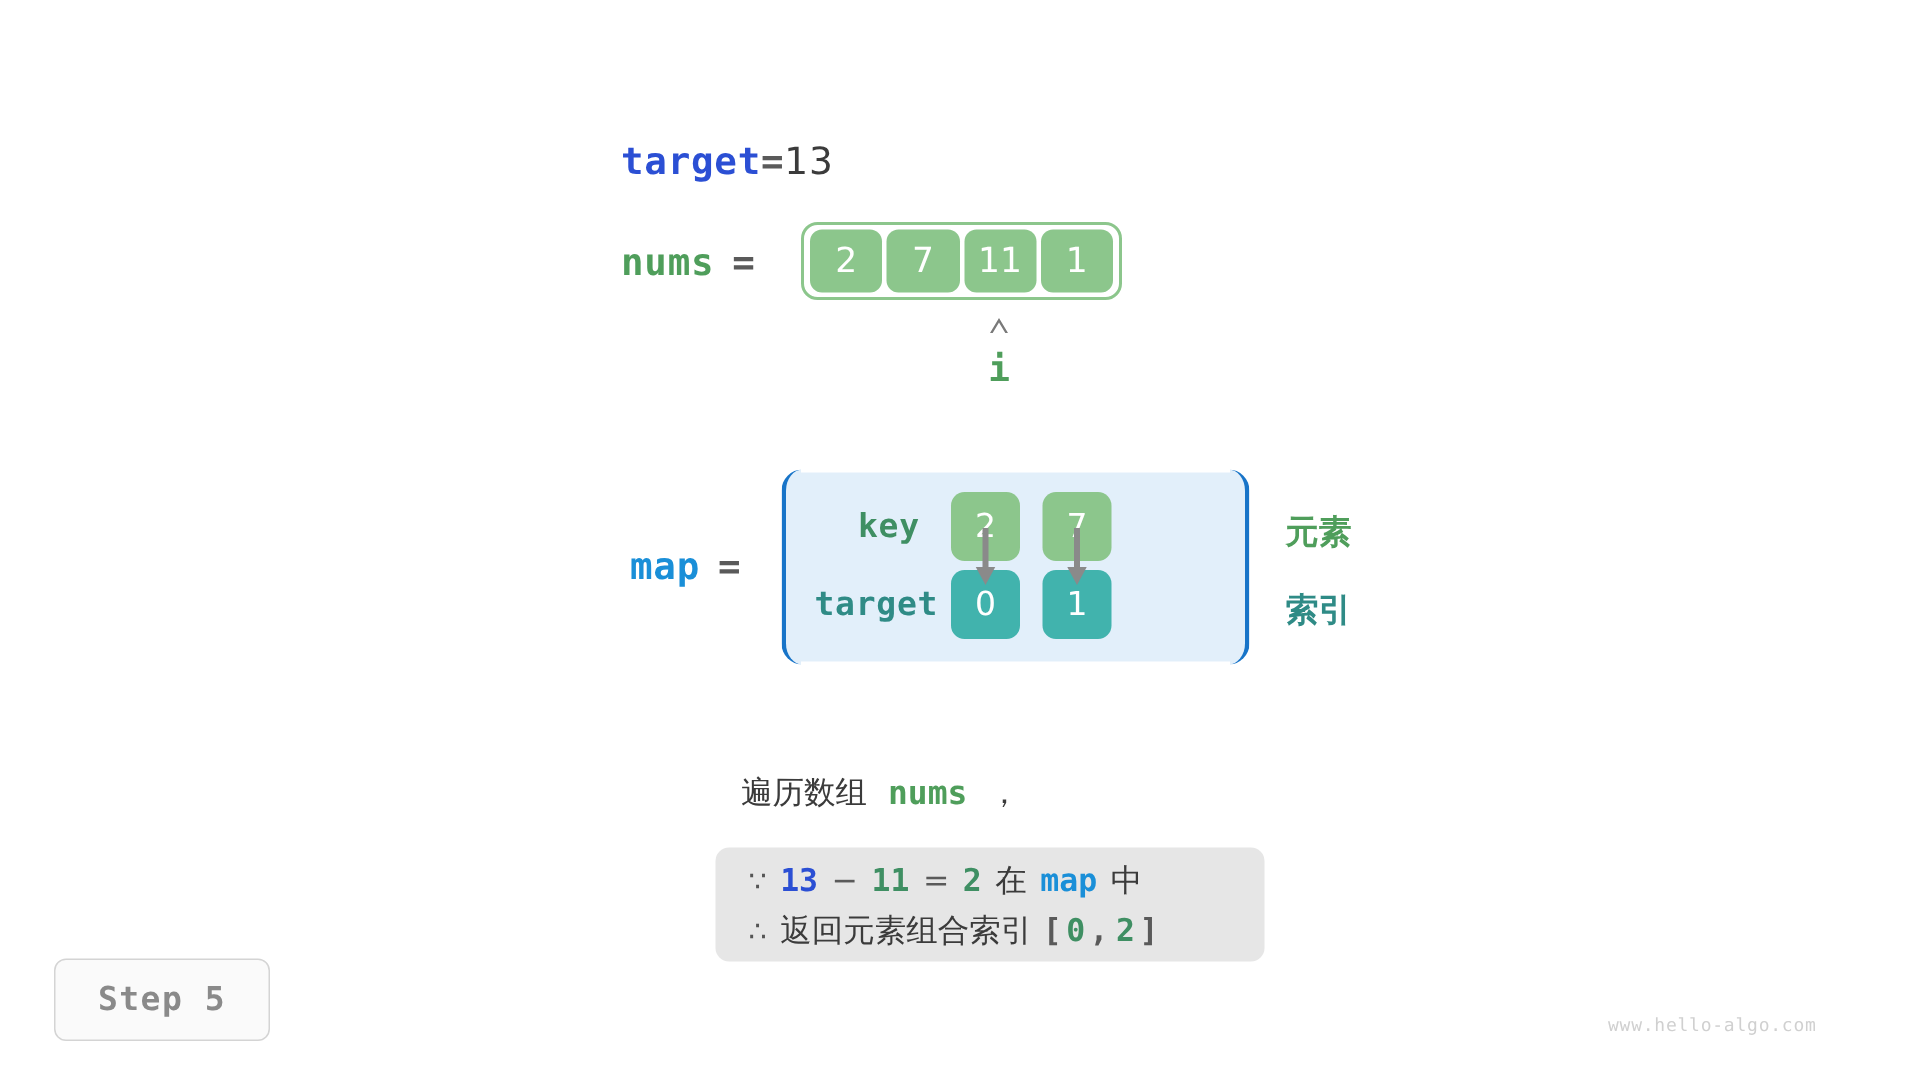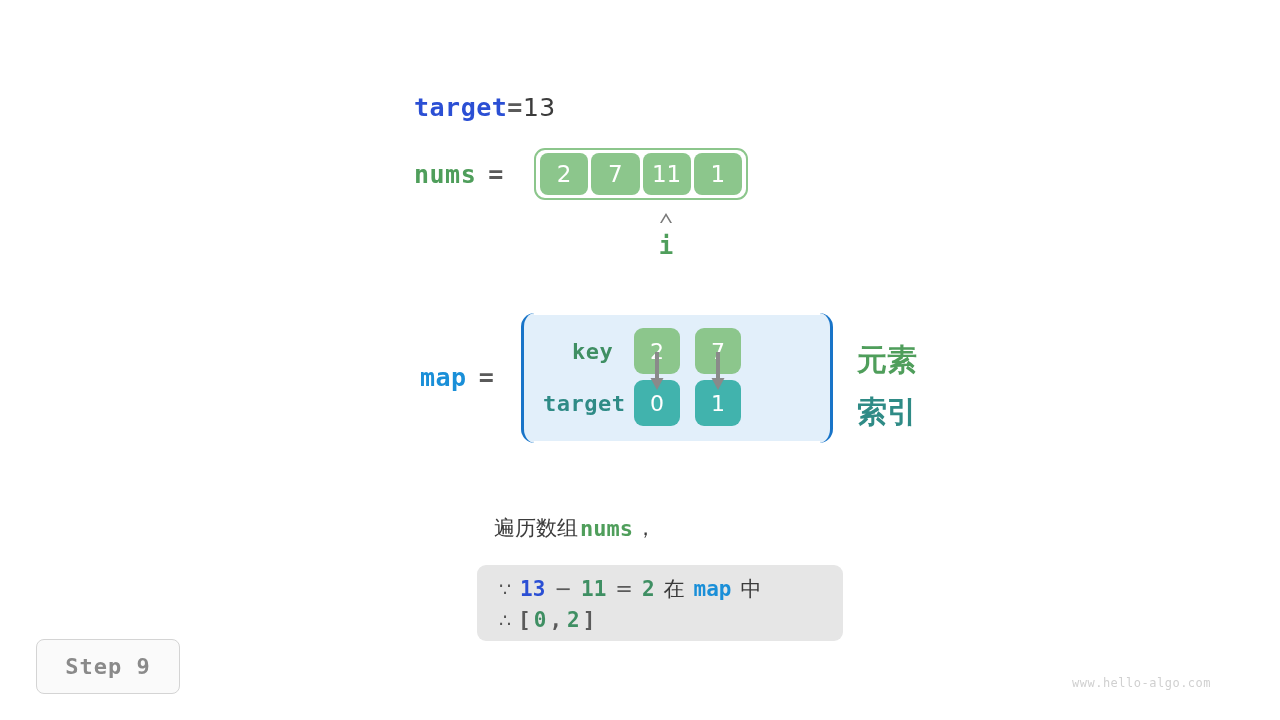--- a/index.html
+++ b/index.html
@@ -121,30 +121,30 @@
   .map-arrow {
     position: absolute;
     top: 352px; width: 20px; height: 40px;
     pointer-events: none;
   }
   .arrow-0 { left: 647px; }
   .arrow-1 { left: 708px; }
 
   .map-sidelabel {
     position: absolute;
-    font-size: 30px; font-weight: bold;
+    font-size: 22px; font-weight: bold;
     font-family: Liberation Sans, sans-serif;
   }
   #side-element { left: 857px; top: 340px; color: #4f9e5b; }
   #side-index   { left: 857px; top: 392px; color: #2f8b86; }
 
   
   #desc-line {
     left: 494px; top: 514px;
-    display: flex; align-items: center; gap: 2px;
+    display: flex; align-items: flex-end; gap: 14px;
     font-size: 21px;
     color: #3b3b3b;
     font-family: "DejaVu Sans", "Liberation Sans", sans-serif;
   }
   #desc-line .code {
     font-family: "DejaVu Sans Mono", "Liberation Mono", monospace;
     font-weight: bold;
     color: #4f9e5b;
     font-size: 22px;
   }
@@ -261,25 +261,26 @@
       <span class="c-gray">−</span>
       <span class="mono-b c-green">11</span>
       <span class="c-gray">=</span>
       <span class="mono-b c-green">2</span>
       <span>在</span>
       <span class="mono-b c-blue2">map</span>
       <span>中</span>
     </div>
     <div class="explain-row">
       <span class="sym">∴</span>
+      <span>返回元素组合索引</span>
       <span class="mono-b c-gray" style="margin-left:-2px">[</span>
       <span class="mono-b c-green" style="margin-left:-6px">0</span>
       <span class="mono-b c-gray" style="margin-left:-6px">,</span>
       <span class="mono-b c-green" style="margin-left:-4px">2</span>
       <span class="mono-b c-gray" style="margin-left:-6px">]</span>
     </div>
   </div>
 
-  <div class="abs" id="step-badge">Step 9</div>
+  <div class="abs" id="step-badge">Step 5</div>
 
   <div class="abs" id="watermark">www.hello-algo.com</div>
 
 </div>
 
 </body></html>

